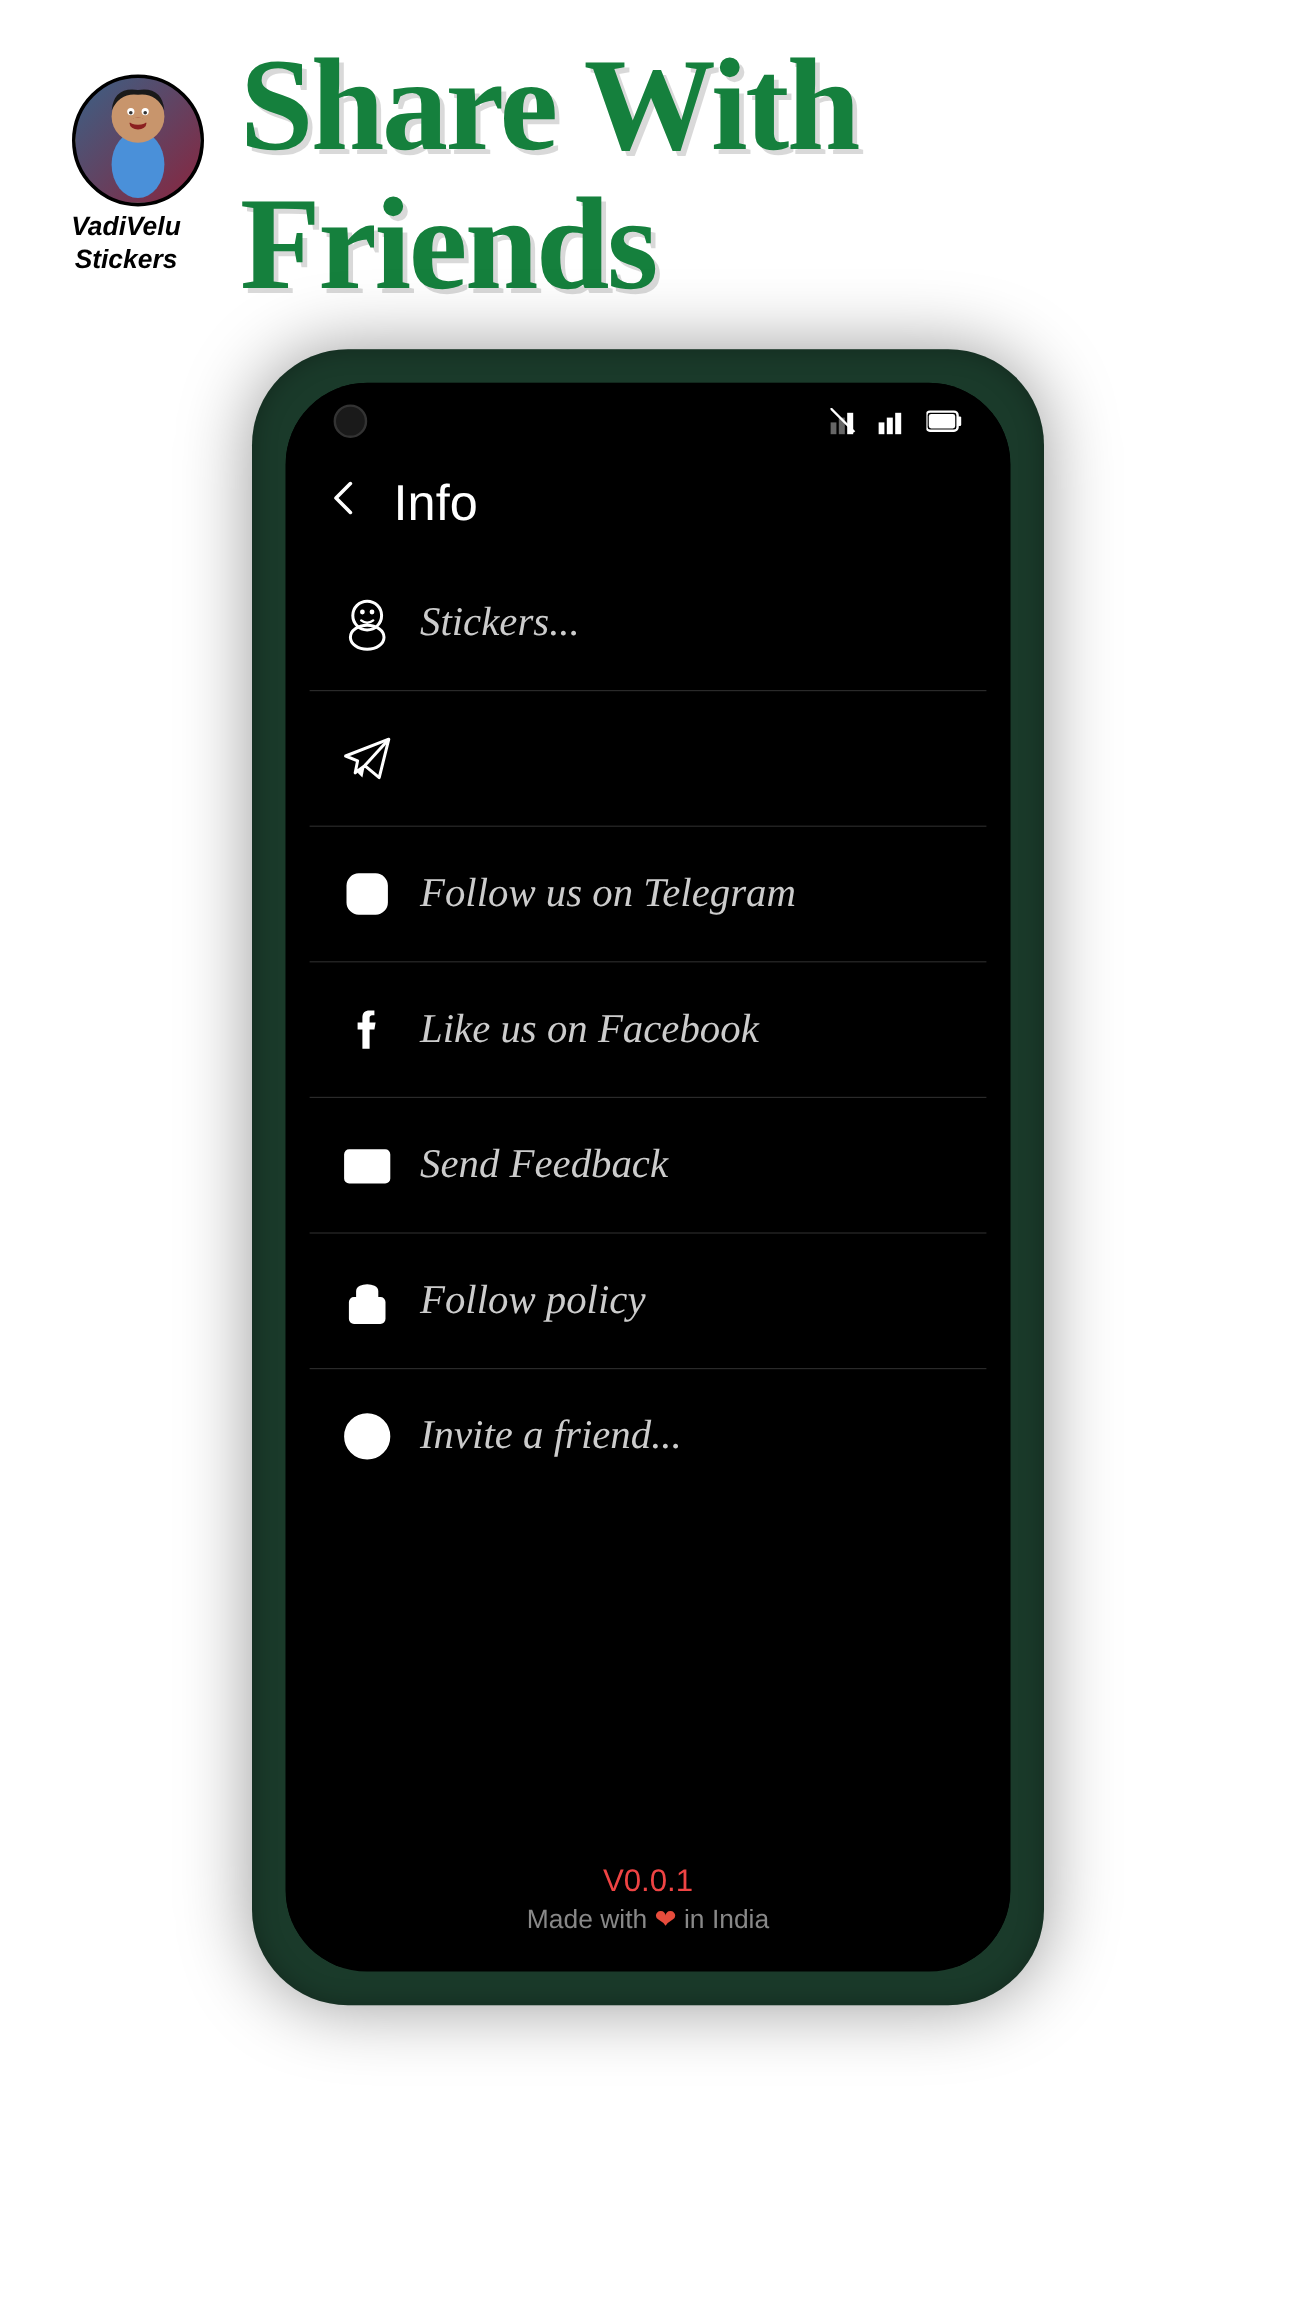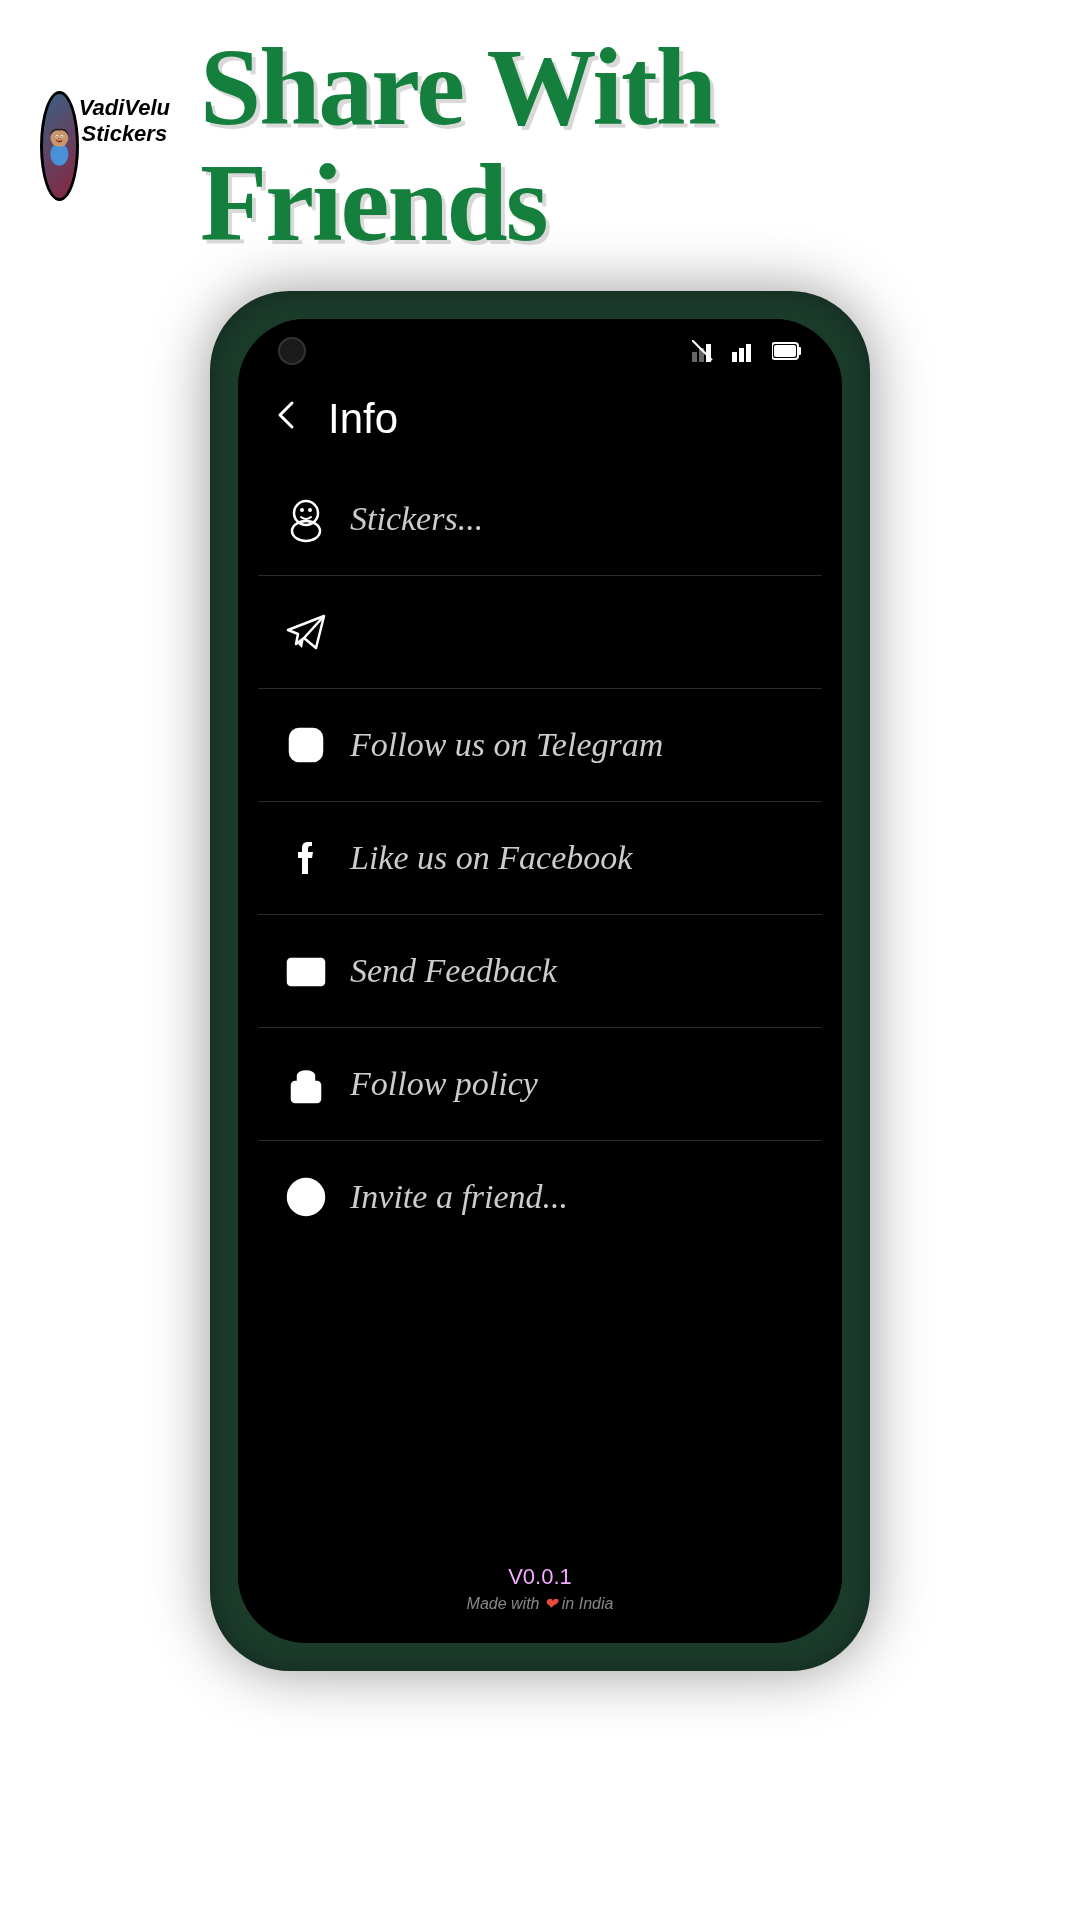--- a/index.html
+++ b/index.html
@@ -15,22 +15,22 @@
     
     .header-area {
       display: flex;
       align-items: center;
       padding: 30px 40px 20px 40px;
       gap: 30px;
     }
 
     .logo-container {
       display: flex;
-      flex-direction: row;
-      align-items: flex-start;
+      flex-direction: column;
+      align-items: flex-end;
       width: 130px;
     }
 
     .logo-avatar {
       width: 110px;
       height: 110px;
       border-radius: 50%;
       background: linear-gradient(135deg, #3a6186, #89253e);
       display: flex;
       align-items: center;
@@ -188,30 +188,29 @@
       position: absolute;
       bottom: 30px;
       left: 0;
       right: 0;
       text-align: center;
       color: #888;
       font-size: 22px;
     }
 
     .footer-version {
-      font-size: 22px;
-      color: #f0abfc;
+      font-size: 26px;
+      color: #ef4444;
       margin-bottom: 4px;
       margin-top: 24px;
     }
 
     .footer-made {
-      font-size: 16px;
+      font-size: 22px;
       color: #888;
-      font-style: italic;
     }
 
     .heart {
       color: #e74c3c;
     }
   </style>
 </head>
 <body>
 
 <div class="header-area">

